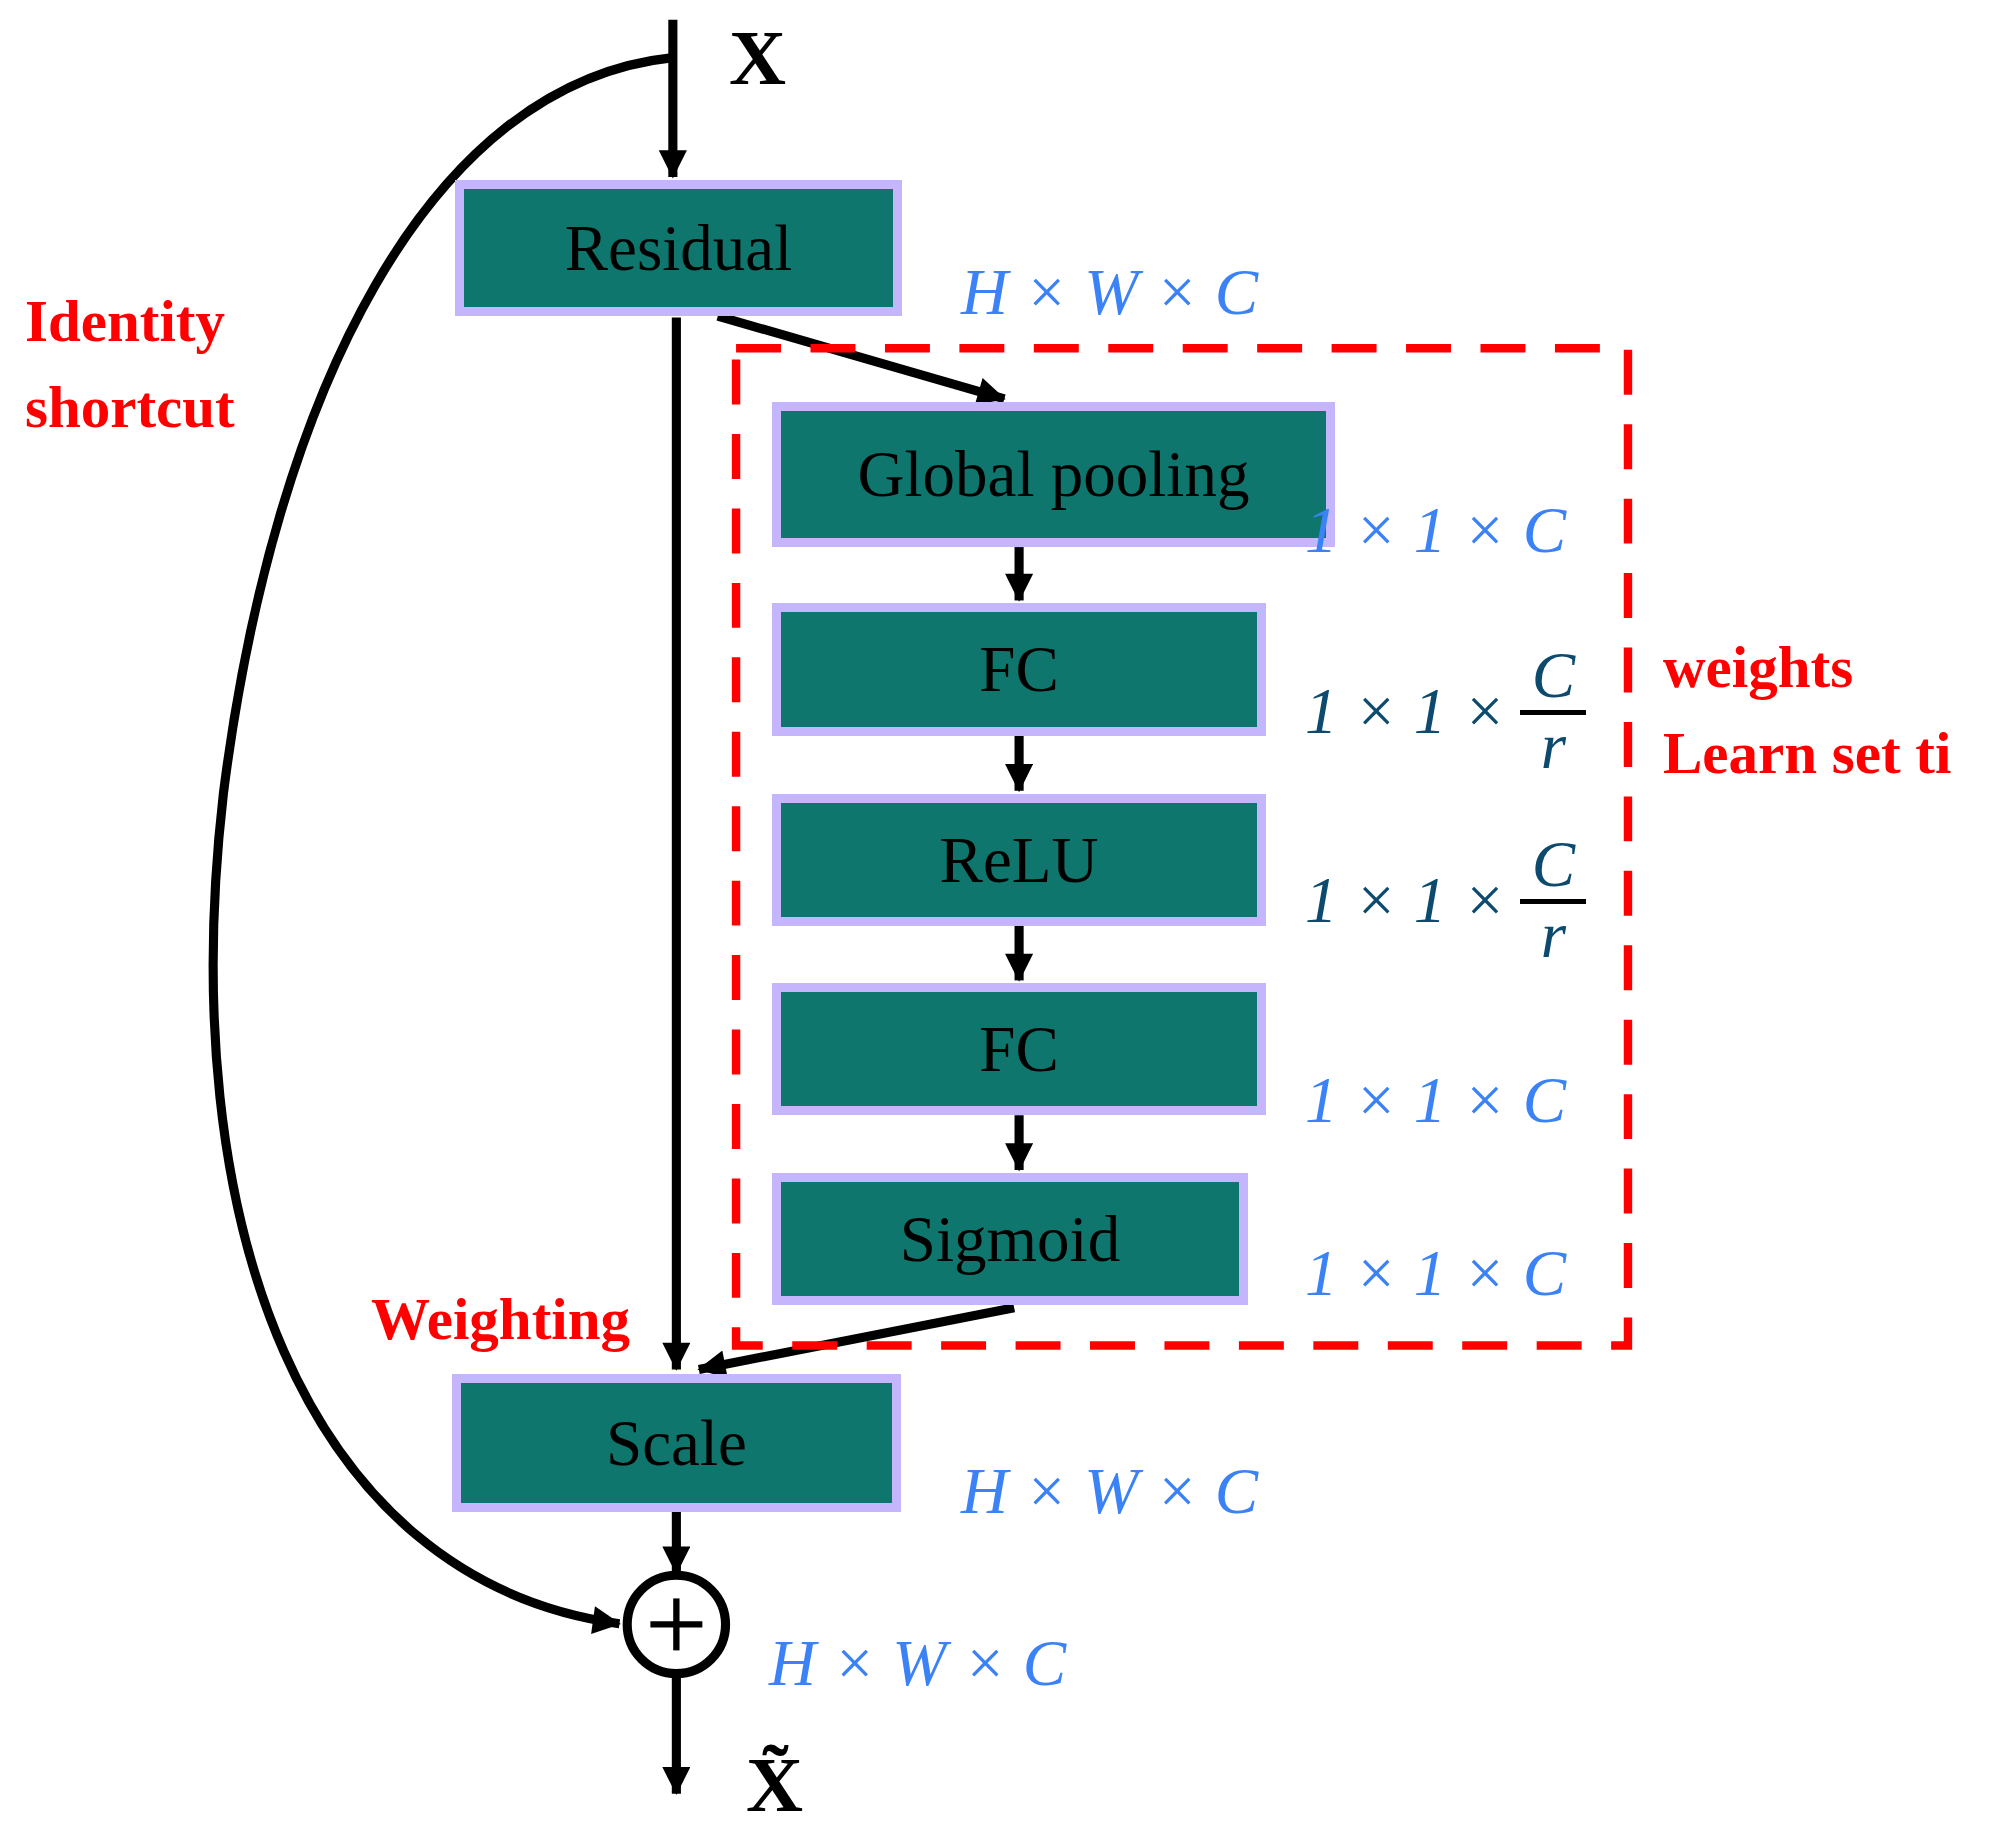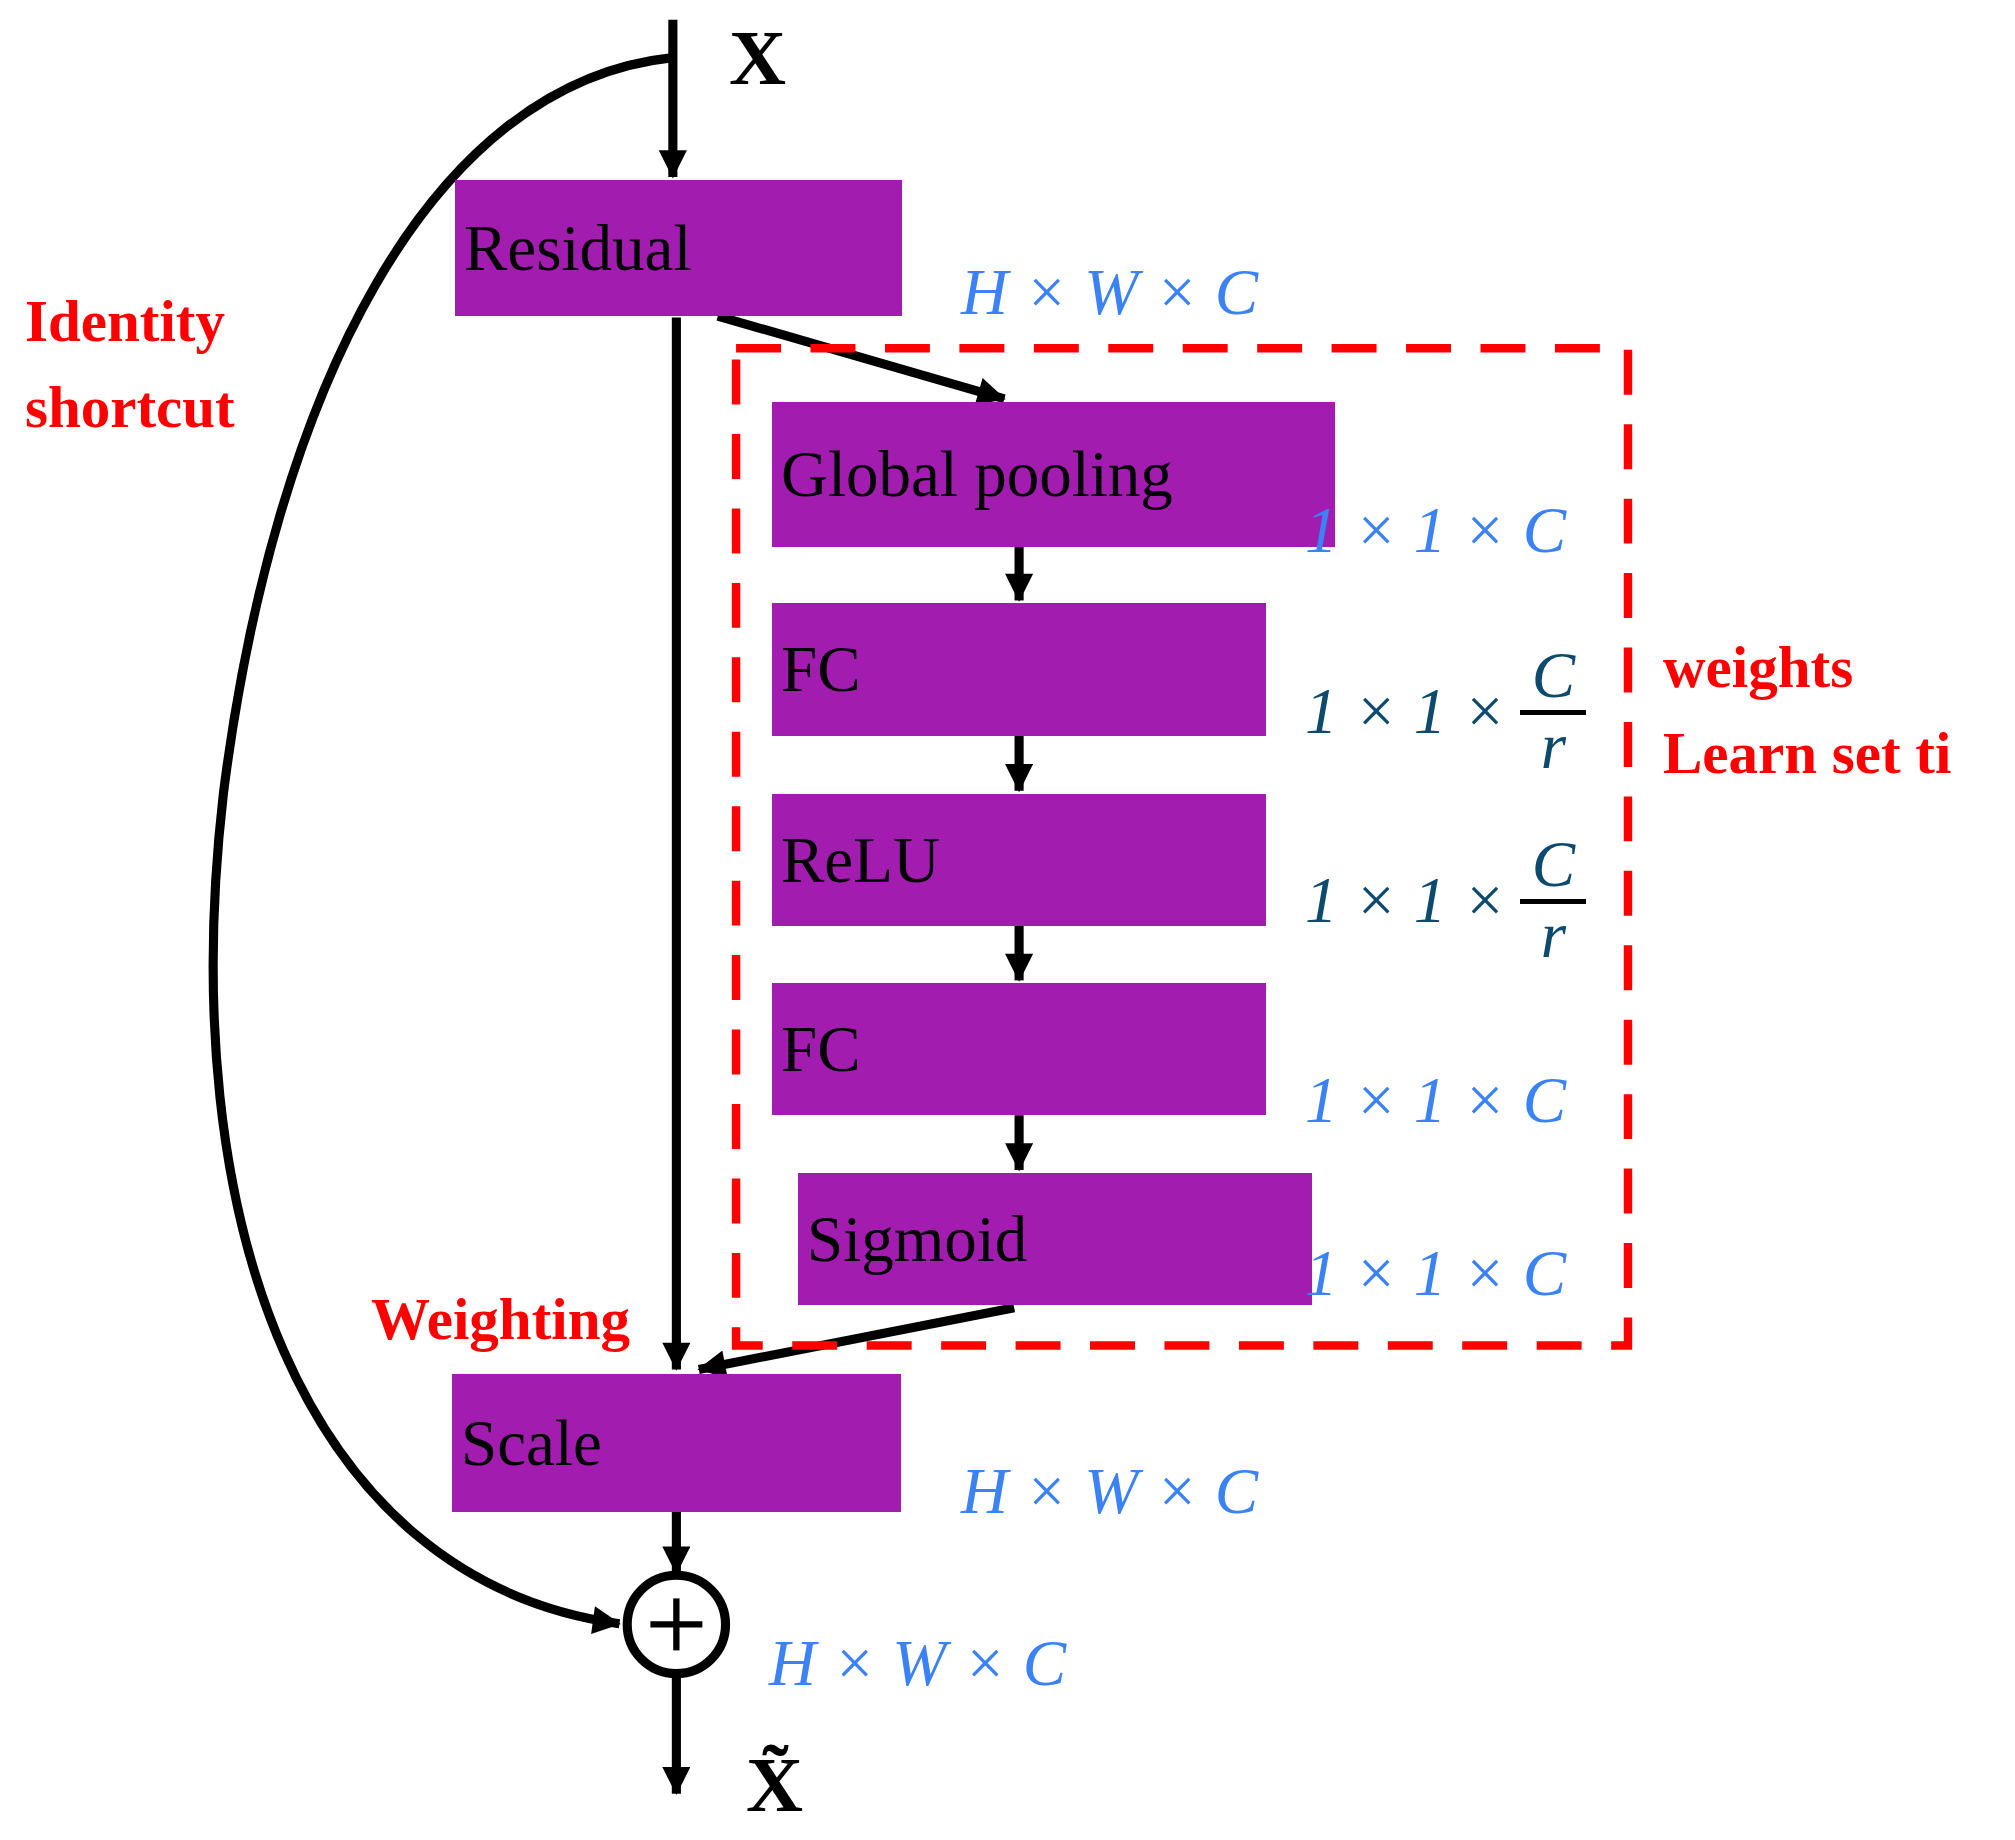--- a/index.html
+++ b/index.html
@@ -1,21 +1,21 @@
 <!DOCTYPE html>
 <html style="font-size:11.2px"><head>
 <meta charset="utf-8">
 <style>
   html,body{margin:0;padding:0;background:#ffffff;}
   body{width:2015px;height:1840px;position:relative;overflow:hidden;
        font-family:"Liberation Serif","DejaVu Serif",serif;}
   #stage{position:absolute;left:0;top:0;width:2015px;height:1840px;}
   #wires{position:absolute;left:0;top:0;z-index:1;}
-  .box{position:absolute;z-index:2;background:#a21caf;border:9px solid #a21caf;
-       box-sizing:border-box;display:flex;align-items:center;
+  .box{position:absolute;z-index:2;background:#0f766e;border:9px solid #c4b5fd;
+       box-sizing:border-box;display:flex;align-items:center;justify-content:center;
        font-size:65px;color:#000;white-space:nowrap;}
   .dim{position:absolute;z-index:2;font-style:italic;font-size:65px;line-height:77px;
        color:#3b82f6;white-space:nowrap;}
   .dim-frac{position:absolute;z-index:2;display:flex;align-items:center;
        font-style:italic;font-size:65px;color:#0c4a6e;white-space:nowrap;}
   .frac{display:inline-flex;flex-direction:column;align-items:center;margin-left:14px;}
   .frac .num{line-height:0.85;padding:0 11.2px 7px 11.2px;border-bottom:5.6px solid #000;}
   .frac .den{line-height:0.85;padding-top:4.2px;}
   .ann{position:absolute;z-index:2;color:#ff0000;font-weight:bold;font-size:59px;
        line-height:86px;white-space:nowrap;}
@@ -79,21 +79,21 @@
   </div>
 
   <div class="box" style="left:772px;top:794px;width:494px;height:132px;">
     <span>ReLU</span>
   </div>
 
   <div class="box" style="left:772px;top:983px;width:494px;height:132px;">
     <span>FC</span>
   </div>
 
-  <div class="box" style="left:772px;top:1173px;width:514px;height:132px;margin-left:26px;">
+  <div class="box" style="left:772px;top:1173px;width:476px;height:132px;">
     <span>Sigmoid</span>
   </div>
 
   <div class="box" style="left:452px;top:1374px;width:449px;height:138px;">
     <span>Scale</span>
   </div>
 
   <div class="dim" style="left:961px;top:254px;">H × W × C</div>
 
   <div class="dim" style="left:1305px;top:492px;">1 × 1 × C</div>

